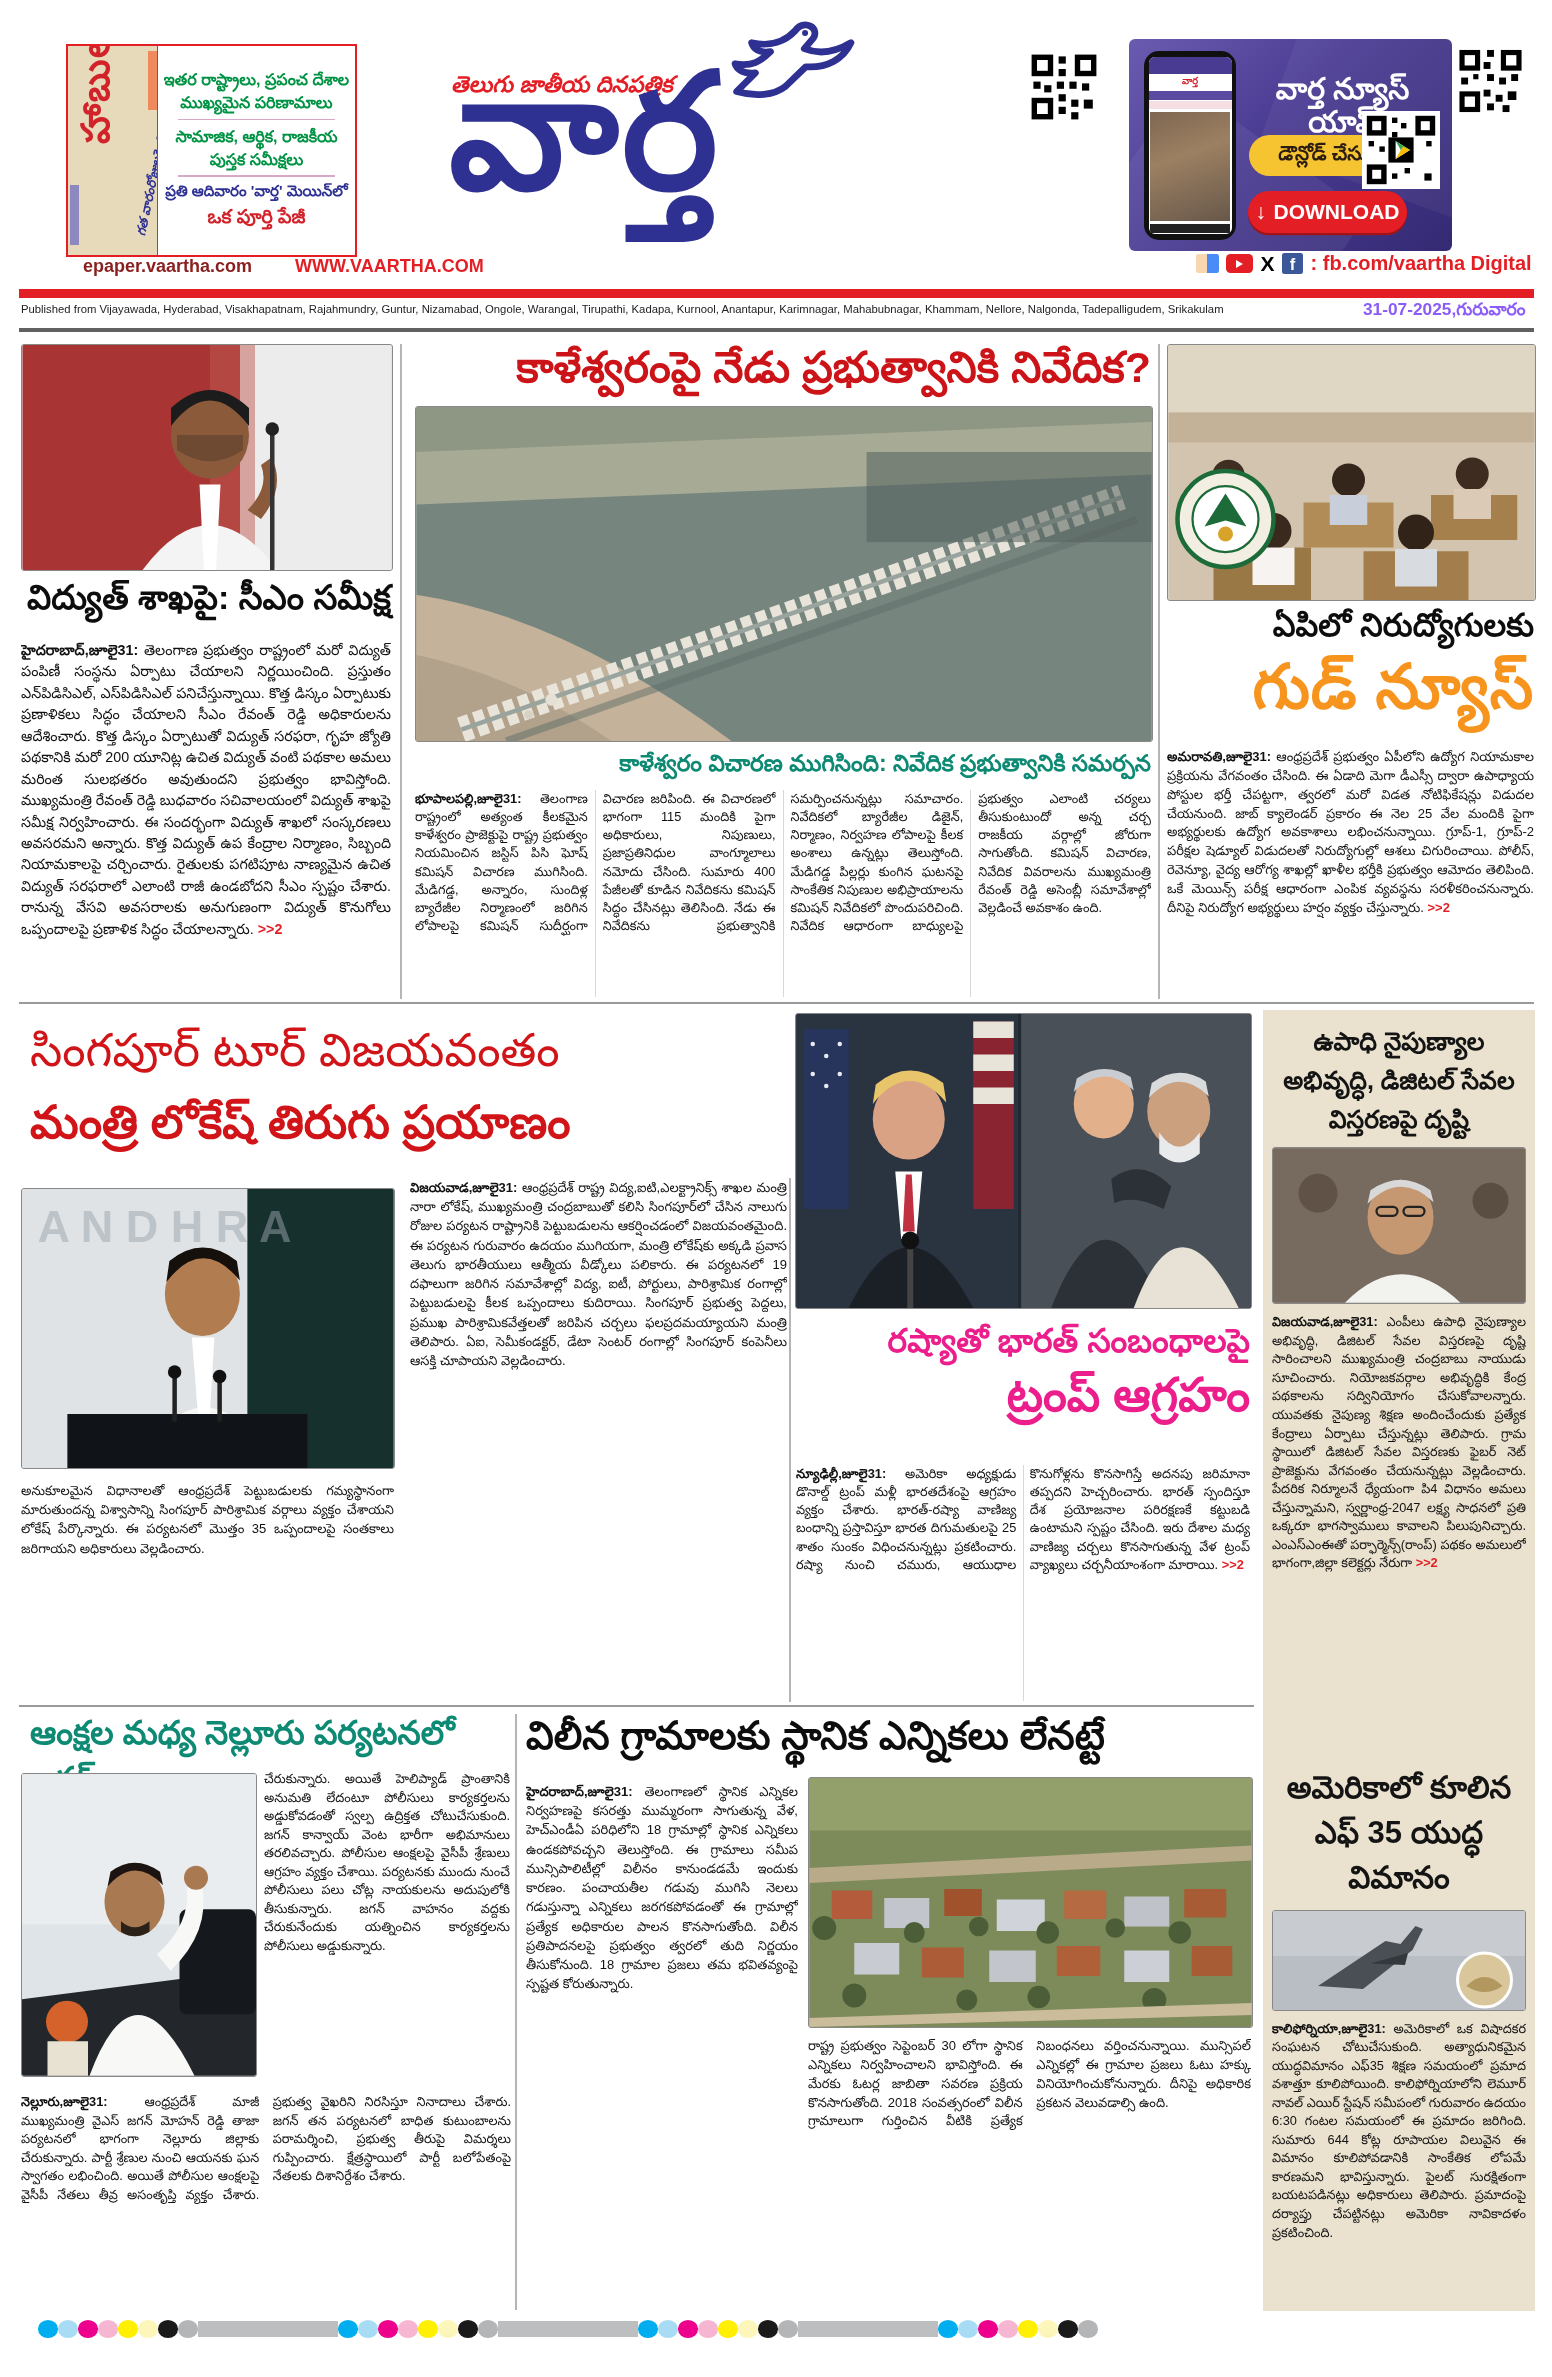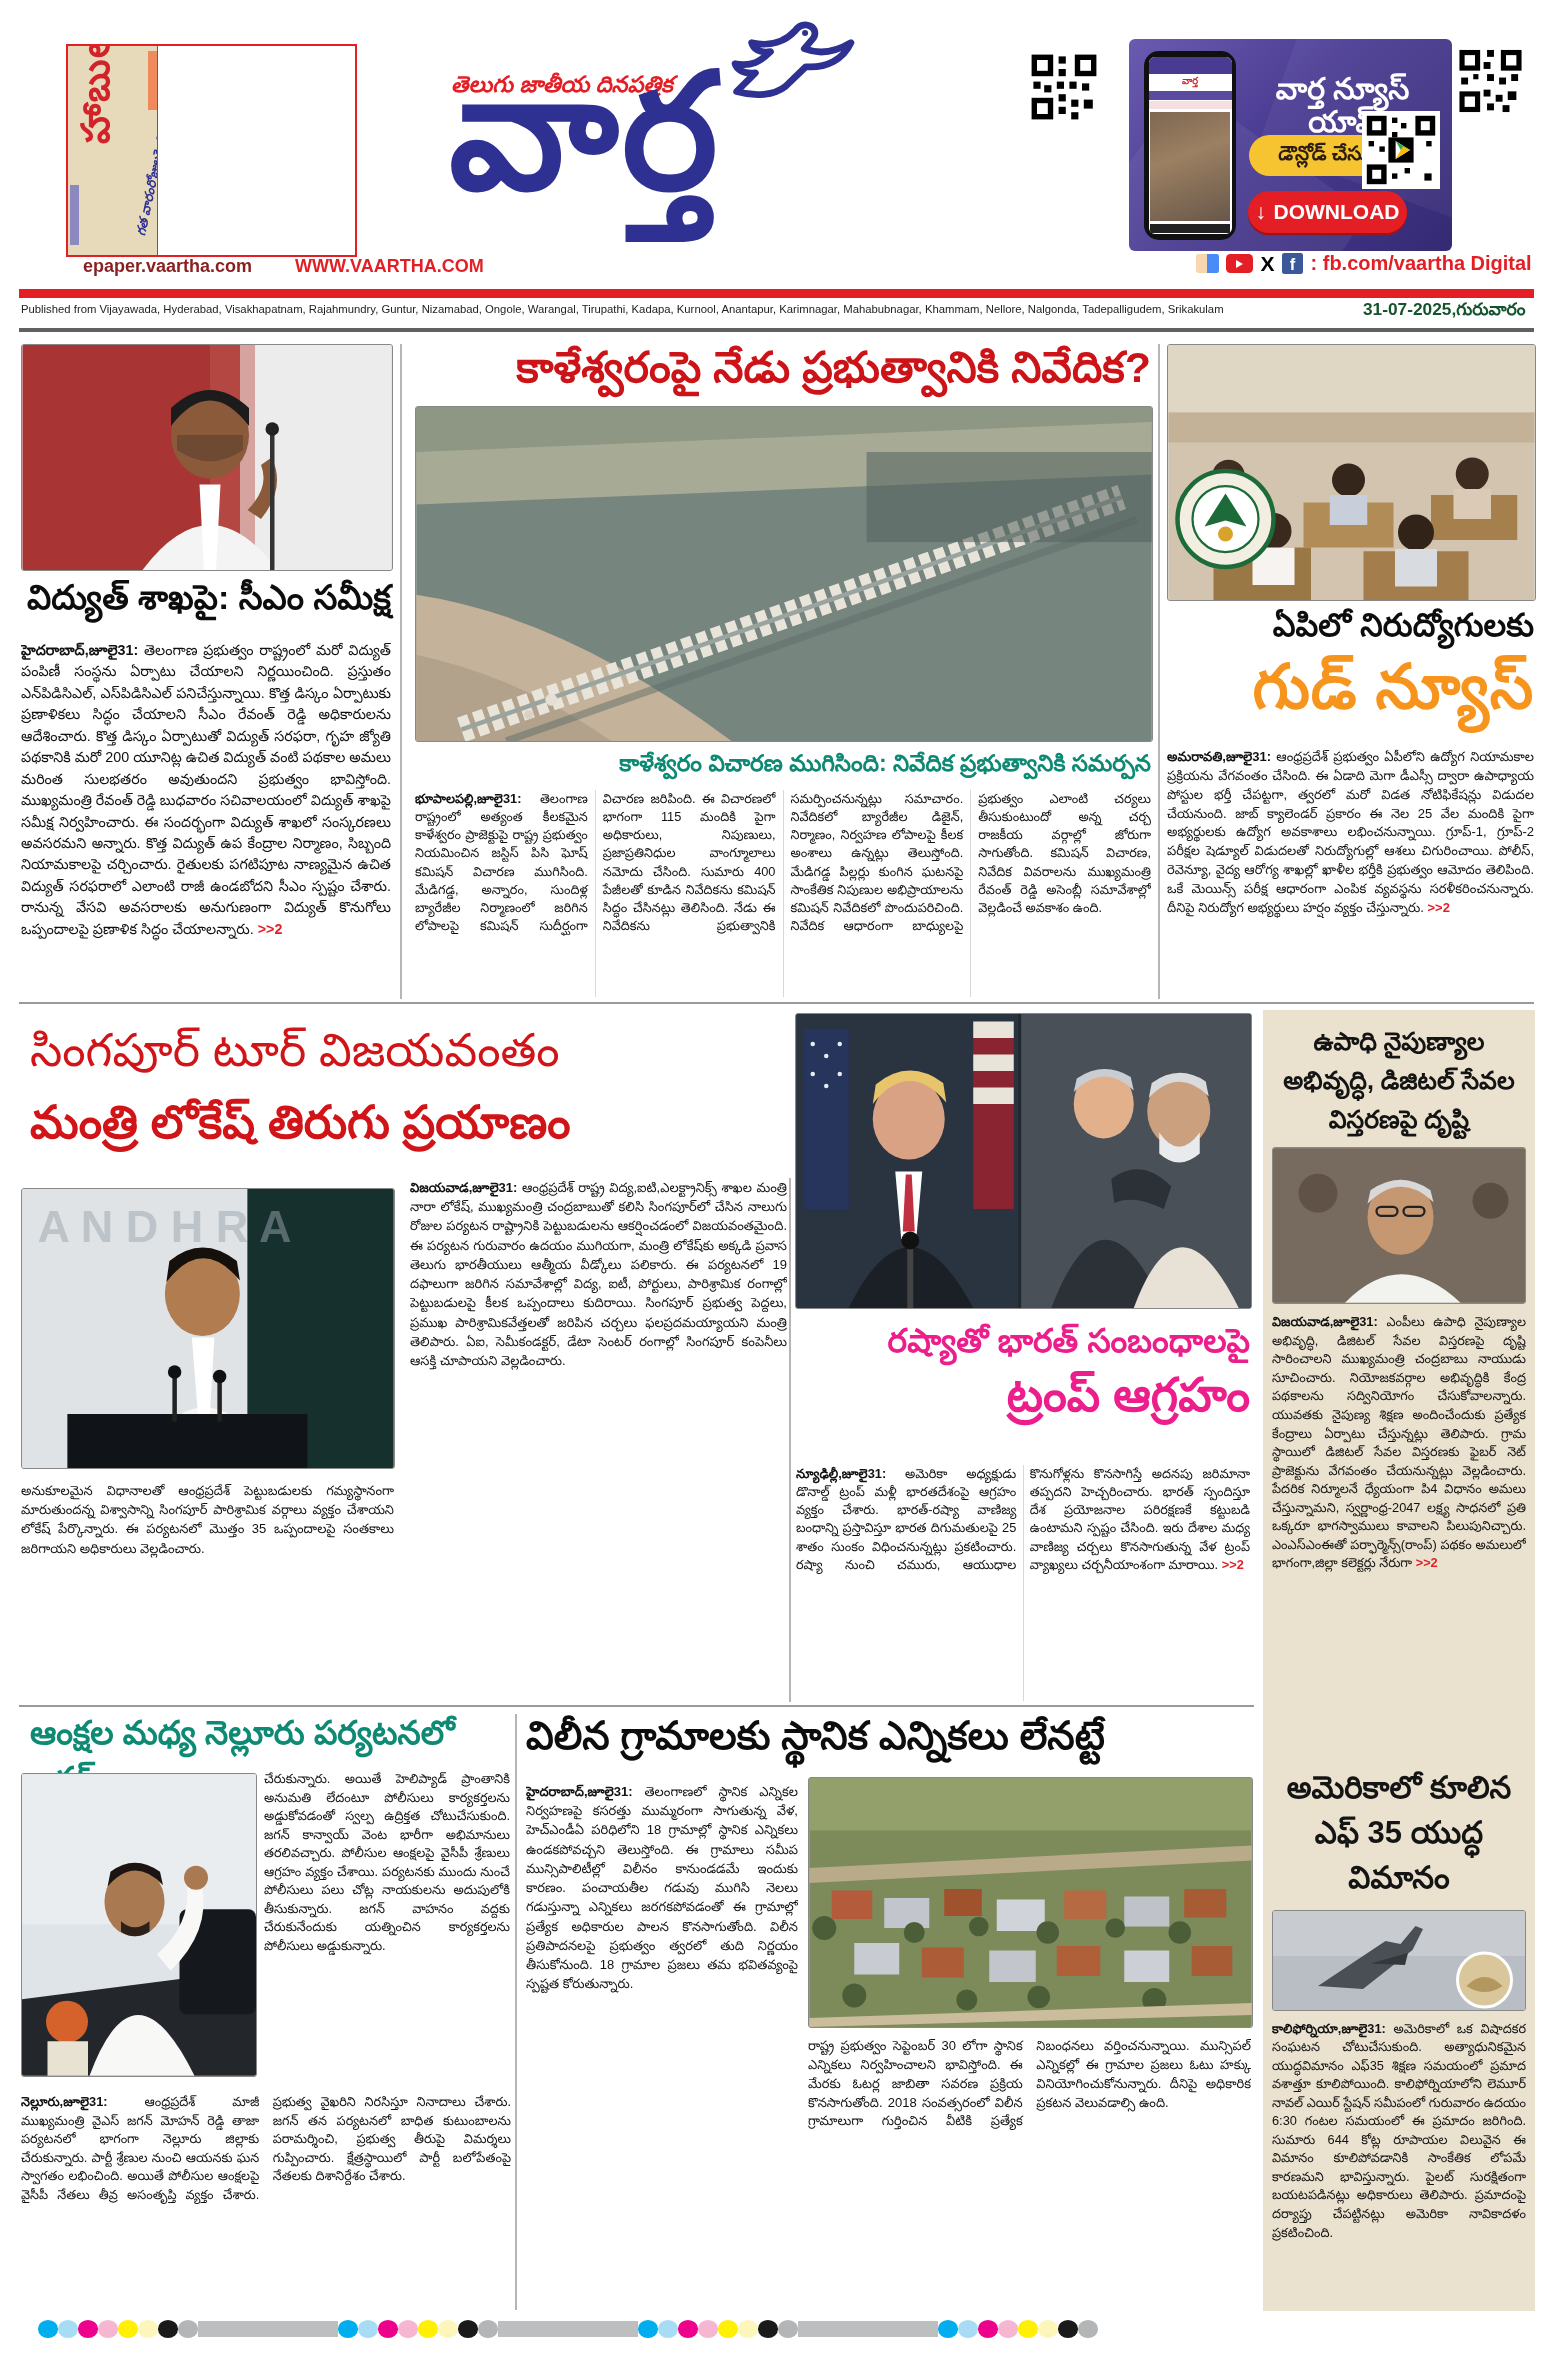--- a/index.html
+++ b/index.html
@@ -58,21 +58,21 @@
   #socialRow .fbline{color:#e31e24;font-size:20px;font-weight:900;}
   .icon-gn{width:22.5px;height:19.5px;display:inline-block;background:
       linear-gradient(90deg,#f8d7b0 50%,#4a8cf7 50%);border-radius:2.3px;position:relative;}
   .icon-yt{width:27px;height:19.5px;background:#e31e24;border-radius:4.5px;display:flex;align-items:center;justify-content:center;}
   .icon-yt .tri{width:0;height:0;border-left:7.5px solid #fff;border-top:4.5px solid transparent;border-bottom:4.5px solid transparent;}
   .icon-x{font-size:21px;font-weight:900;color:#000;line-height:1;}
   .icon-fb{width:21px;height:21px;background:#3b5998;color:#fff;font-weight:900;font-size:16.5px;
       display:flex;align-items:flex-end;justify-content:center;border-radius:2.3px;}
   #redBar{left:19px;top:289px;width:1515px;height:9px;background:#e31e24;}
   #pubLine{left:21px;top:303px;width:1330px;font-size:11.3px;color:#222;}
-  #dateLine{left:1363px;top:299px;font-size:17.3px;font-weight:bold;color:#14532d;}
+  #dateLine{left:1363px;top:299px;font-size:17.3px;font-weight:bold;color:#8b5cf6;}
   #grayRule{left:19px;top:328px;width:1515px;height:3.8px;background:#616161;}
   
   .photoFrame{border:0.8px solid #888;border-radius:3px;overflow:hidden;background:#ddd;}
   #cmHead{left:21px;top:578px;width:370px;font-size:34px;font-weight:900;color:#0d0d0d;}
   #cmBody{left:21px;top:640px;width:370px;height:356px;font-size:14.3px;line-height:1.5;overflow:hidden;}
   #kalHead{left:415px;top:343px;width:736px;font-size:43px;font-weight:900;color:#cc1418;}
   #kalSub{left:415px;top:750px;width:736px;font-size:23px;font-weight:900;color:#0e8a74;}
   #kalBody{left:415px;top:790px;width:736px;height:207px;font-size:12.8px;line-height:1.42;
       column-count:4;column-gap:15px;column-rule:0.8px solid #d8d8d8;overflow:hidden;}
   #apKicker{left:1167px;top:607px;width:367px;font-size:32px;font-weight:900;color:#0d0d0d;}
@@ -111,20 +111,30 @@
 <body>
 
 <div id="page">
 
   <div class="abs" id="promoBox">
     <div id="promoStrip">
       <span class="vlogo">హాబుల్</span>
       <span class="vsub">గత వారంరోజులపై టెలిస్కోప్</span>
       <span class="orangeTab"></span>
       <span class="purpleTab"></span>
+    </div>
+    <div id="promoText">
+      <div class="g">ఇతర రాష్ట్రాలు, ప్రపంచ దేశాల</div>
+      <div class="g">ముఖ్యమైన పరిణామాలు</div>
+      <div class="hrline"></div>
+      <div class="g">సామాజిక, ఆర్థిక, రాజకీయ</div>
+      <div class="g">పుస్తక సమీక్షలు</div>
+      <div class="hrline"></div>
+      <div class="b">ప్రతి ఆదివారం 'వార్త' మెయిన్‌లో</div>
+      <div class="r">ఒక పూర్తి పేజీ</div>
     </div>
   </div>
 
   <div class="abs" id="urlRow">
     <span class="u1">epaper.vaartha.com</span>
     <span class="u2">WWW.VAARTHA.COM</span>
   </div>
 
   <div class="abs" id="tagline">తెలుగు జాతీయ దినపత్రిక</div>
   <div class="abs" id="bigLogo">వార్త</div>

